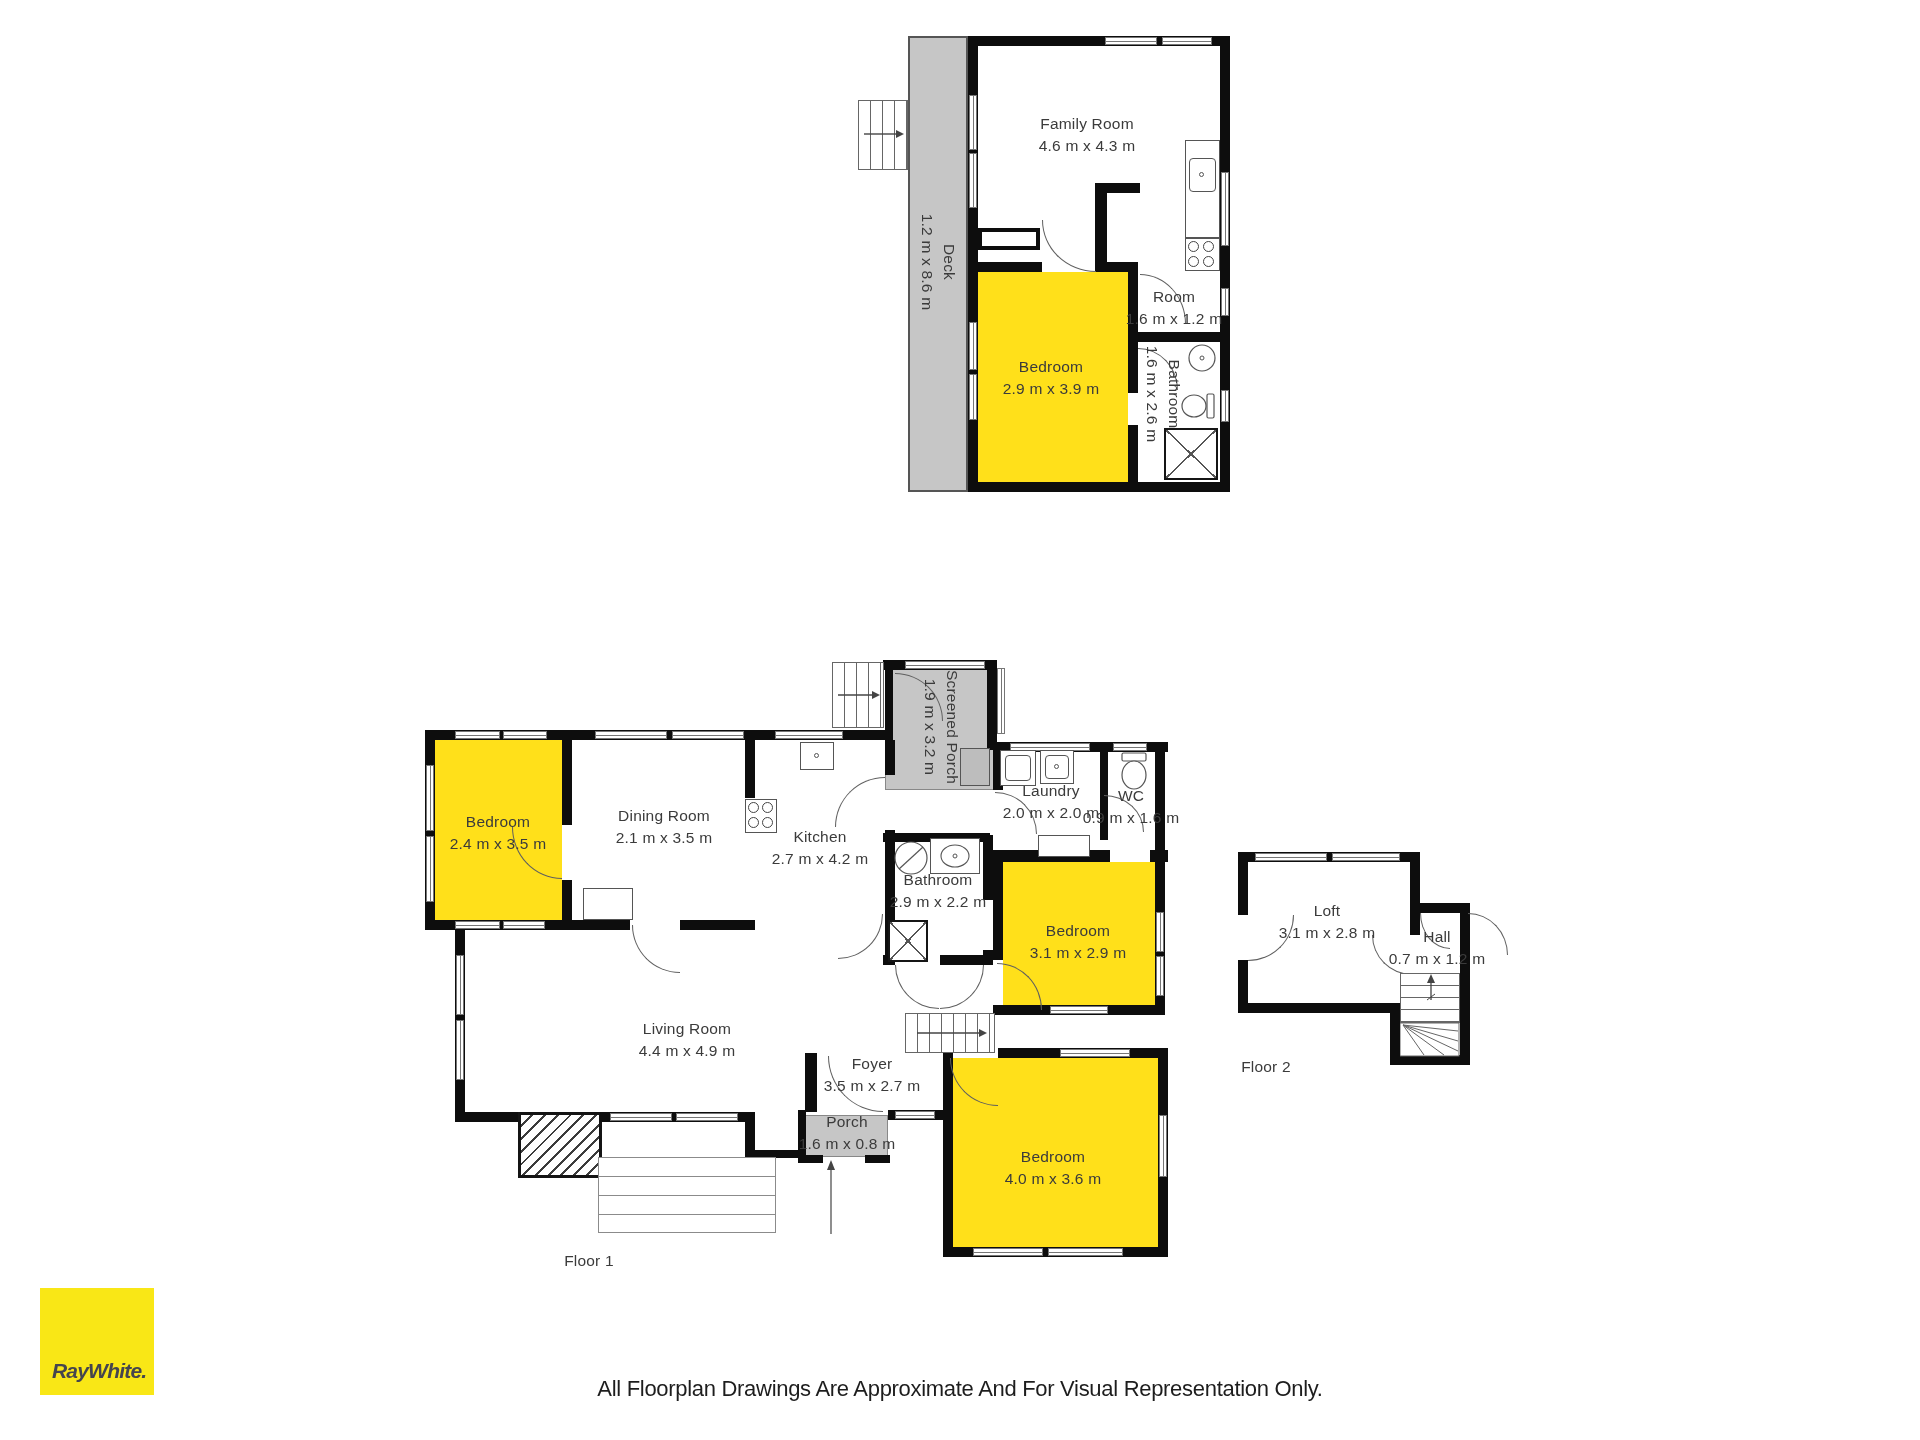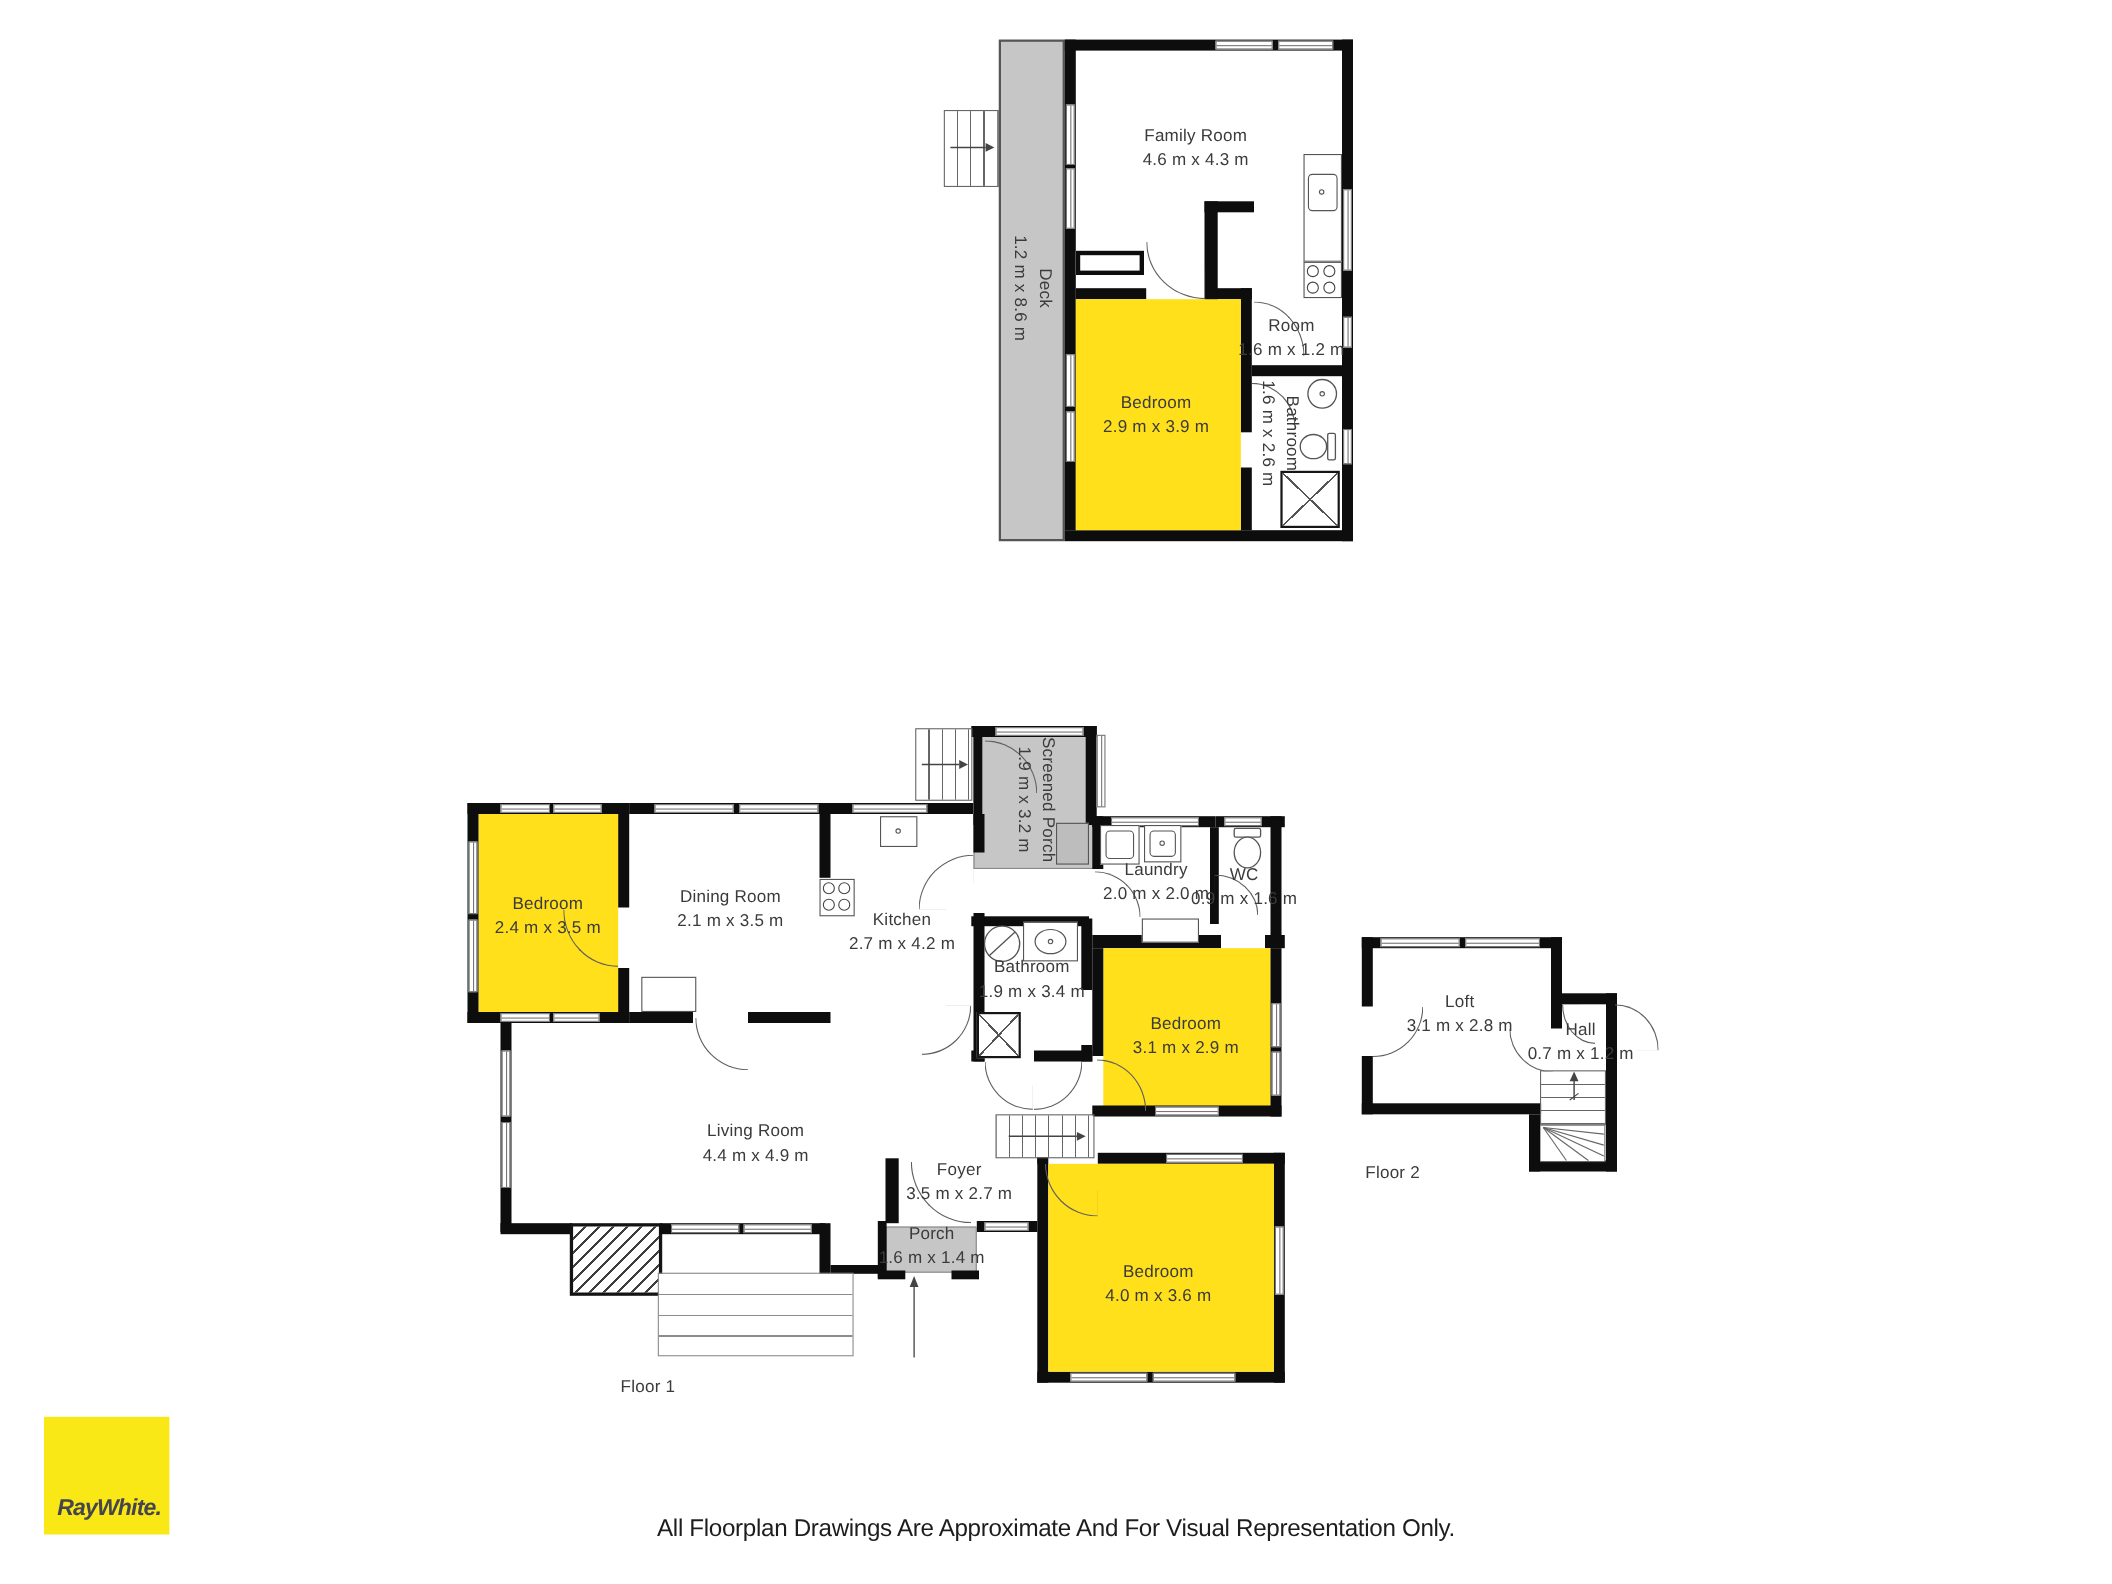--- a/index.html
+++ b/index.html
@@ -299,37 +299,37 @@
   <div class="rlabel" style="left:1051px;top:802px">
     <div>Laundry</div>
     <div>2.0 m x 2.0 m</div>
   </div>
   <div class="rlabel" style="left:1131px;top:807px">
     <div>WC</div>
     <div>0.9 m x 1.6 m</div>
   </div>
   <div class="rlabel" style="left:938px;top:891px">
     <div>Bathroom</div>
-    <div>1.9 m x 3.4 m</div>
+    <div>2.9 m x 2.2 m</div>
   </div>
   <div class="rlabel" style="left:1078px;top:942px">
     <div>Bedroom</div>
     <div>3.1 m x 2.9 m</div>
   </div>
   <div class="rlabel" style="left:687px;top:1040px">
     <div>Living Room</div>
     <div>4.4 m x 4.9 m</div>
   </div>
   <div class="rlabel" style="left:872px;top:1075px">
     <div>Foyer</div>
     <div>3.5 m x 2.7 m</div>
   </div>
   <div class="rlabel" style="left:847px;top:1133px">
     <div>Porch</div>
-    <div>1.6 m x 1.4 m</div>
+    <div>1.6 m x 0.8 m</div>
   </div>
   <div class="rlabel" style="left:1053px;top:1168px">
     <div>Bedroom</div>
     <div>4.0 m x 3.6 m</div>
   </div>
   <div class="floor-tag" style="left:589px;top:1261px">Floor 1</div>
 </div>
 
 <div class="plan">
   <div class="wall" style="left:1238px;top:852px;width:182px;height:10px"></div>

